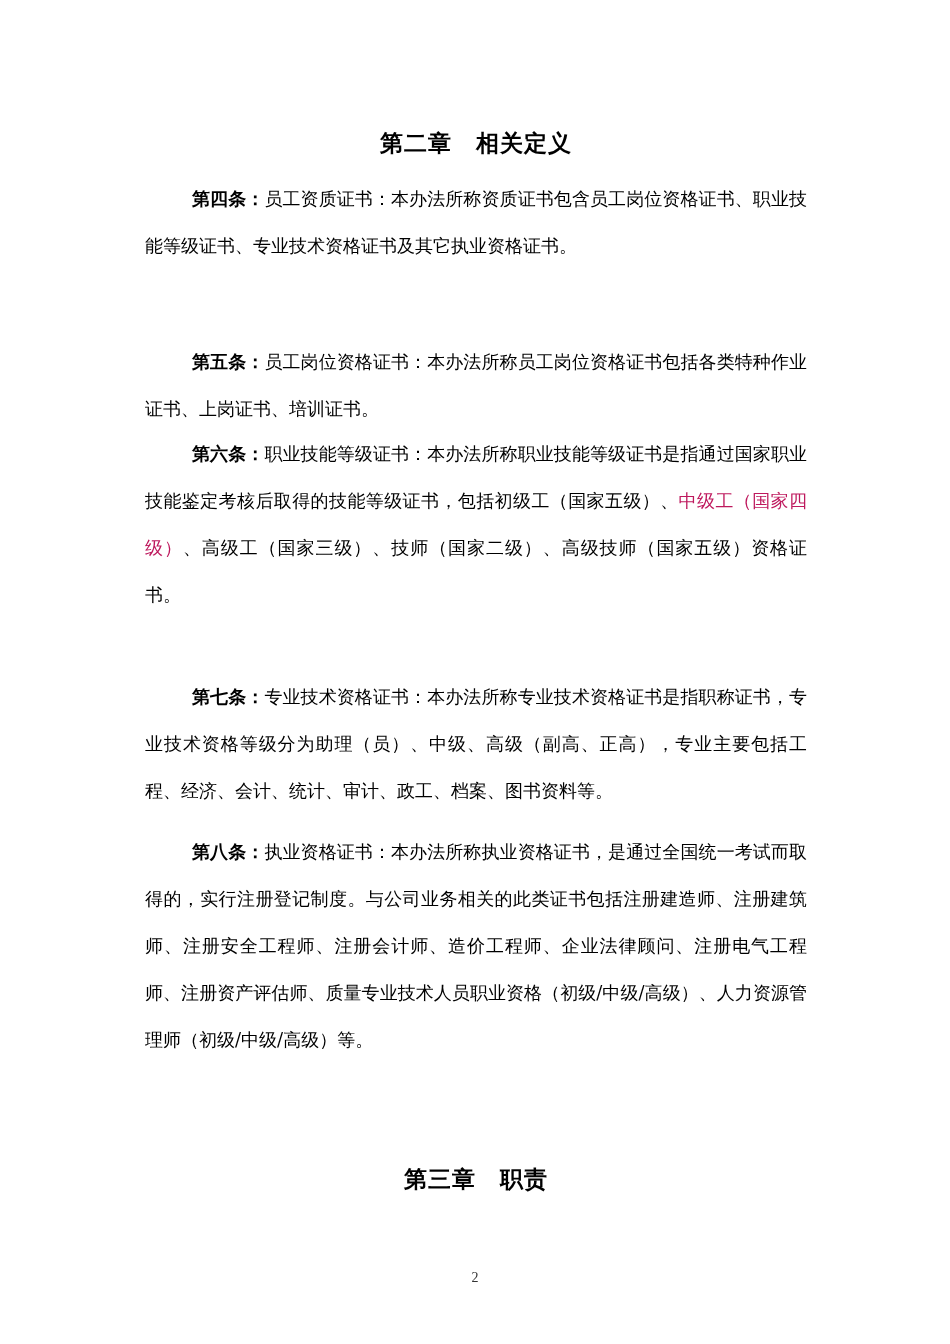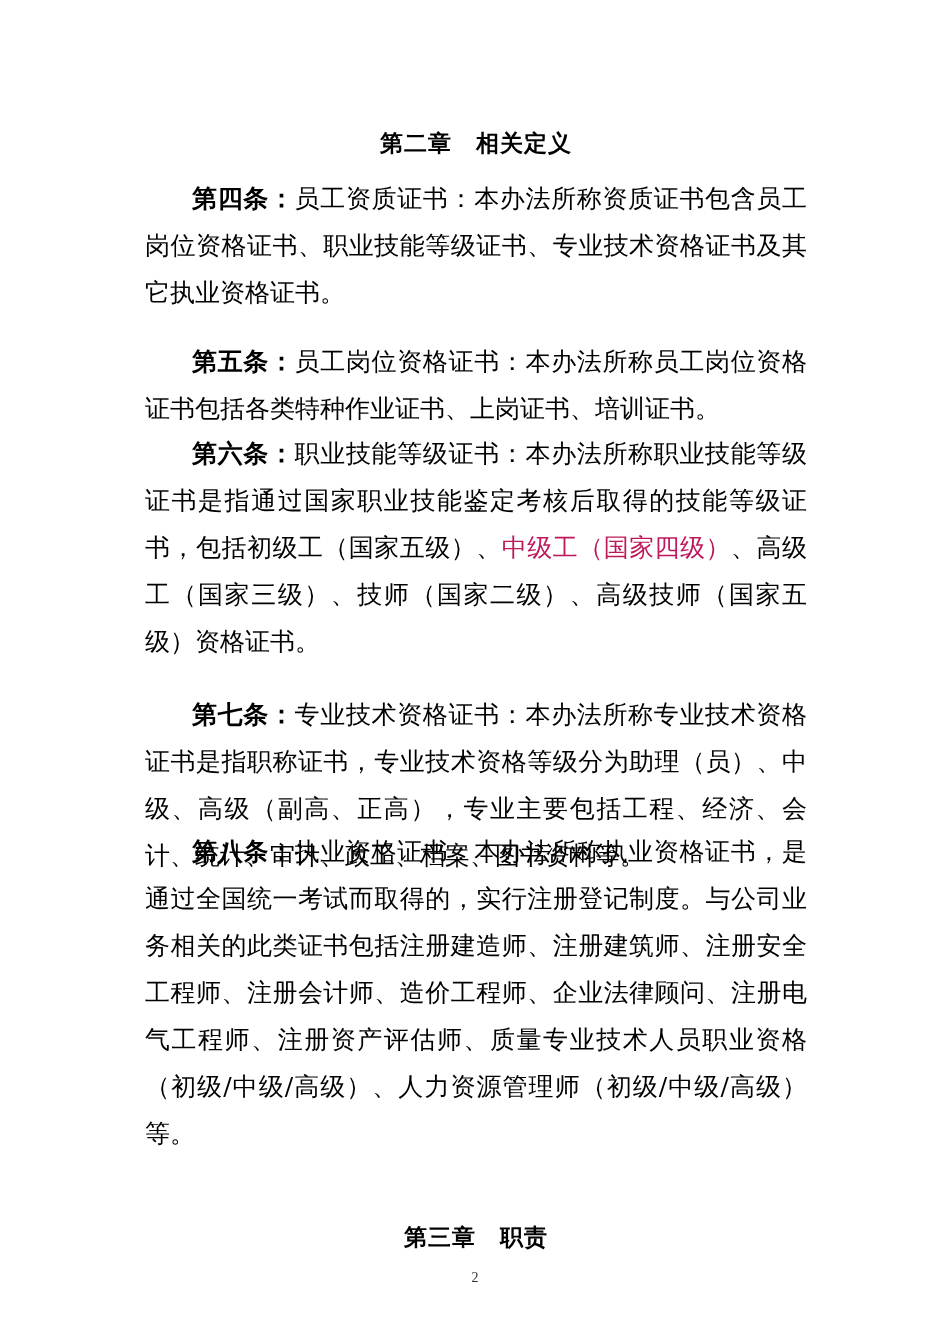--- a/index.html
+++ b/index.html
@@ -2,21 +2,21 @@
 <html><head>
 <meta charset="utf-8">
 <style>
   html, body { margin: 0; padding: 0; background: #ffffff; }
   body { width: 950px; height: 1344px; position: relative; overflow: hidden;
          font-family: "DejaVu Serif", "Liberation Serif", serif; color: #000; }
   .page { position: absolute; left: 145px; top: 0; width: 662px; }
   .chapter { position: absolute; left: 0; width: 662px; text-align: center;
              font-weight: bold; font-size: 23px; letter-spacing: 1px; font-family: Liberation Mono, monospace; }
   .chapter .gap { display: inline-block; width: 24px; }
-  .para { position: absolute; left: 0; width: 662px; font-size: 25px;
+  .para { position: absolute; left: 0; width: 662px; font-size: 18px;
           line-height: 47px; text-align: justify; text-indent: 47px;
           letter-spacing: 0px; }
   .para .lead { font-weight: bold; }
   .red { color: #be185d; }
   .pagenum { position: absolute; top: 1270px; left: 0; width: 950px; text-align: center;
              font-family: "Liberation Serif", serif; font-size: 14px; color: #333; }
 </style>
 </head>
 <body>
 
@@ -31,27 +31,27 @@
   </div>
 
   <div class="para" style="top:338px;">
     <span class="lead">第五条：</span><span>员工岗位资格证书：本办法所称员工岗位资格证书包括各类特种作业证书、上岗证书、培训证书。</span>
   </div>
 
   <div class="para" style="top:430px;">
     <span class="lead">第六条：</span><span>职业技能等级证书：本办法所称职业技能等级证书是指通过国家职业技能鉴定考核后取得的技能等级证书，包括初级工（国家五级）、</span><span class="red">中级工（国家四级）</span><span>、高级工（国家三级）、技师（国家二级）、高级技师（国家五级）资格证书。</span>
   </div>
 
-  <div class="para" style="top:691px;">
+  <div class="para" style="top:673px;">
     <span class="lead">第七条：</span><span>专业技术资格证书：本办法所称专业技术资格证书是指职称证书，专业技术资格等级分为助理（员）、中级、高级（副高、正高），专业主要包括工程、经济、会计、统计、审计、政工、档案、图书资料等。</span>
   </div>
 
   <div class="para" style="top:828px;">
     <span class="lead">第八条：</span><span>执业资格证书：本办法所称执业资格证书，是通过全国统一考试而取得的，实行注册登记制度。与公司业务相关的此类证书包括注册建造师、注册建筑师、注册安全工程师、注册会计师、造价工程师、企业法律顾问、注册电气工程师、注册资产评估师、质量专业技术人员职业资格（初级/中级/高级）、人力资源管理师（初级/中级/高级）等。</span>
   </div>
 
-  <div class="chapter" style="top:1222px;">
+  <div class="chapter" style="top:1164px;">
     <span>第三章</span><span class="gap"></span><span>职责</span>
   </div>
 
 </div>
 
 <div class="pagenum">2</div>
 
 </body></html>

